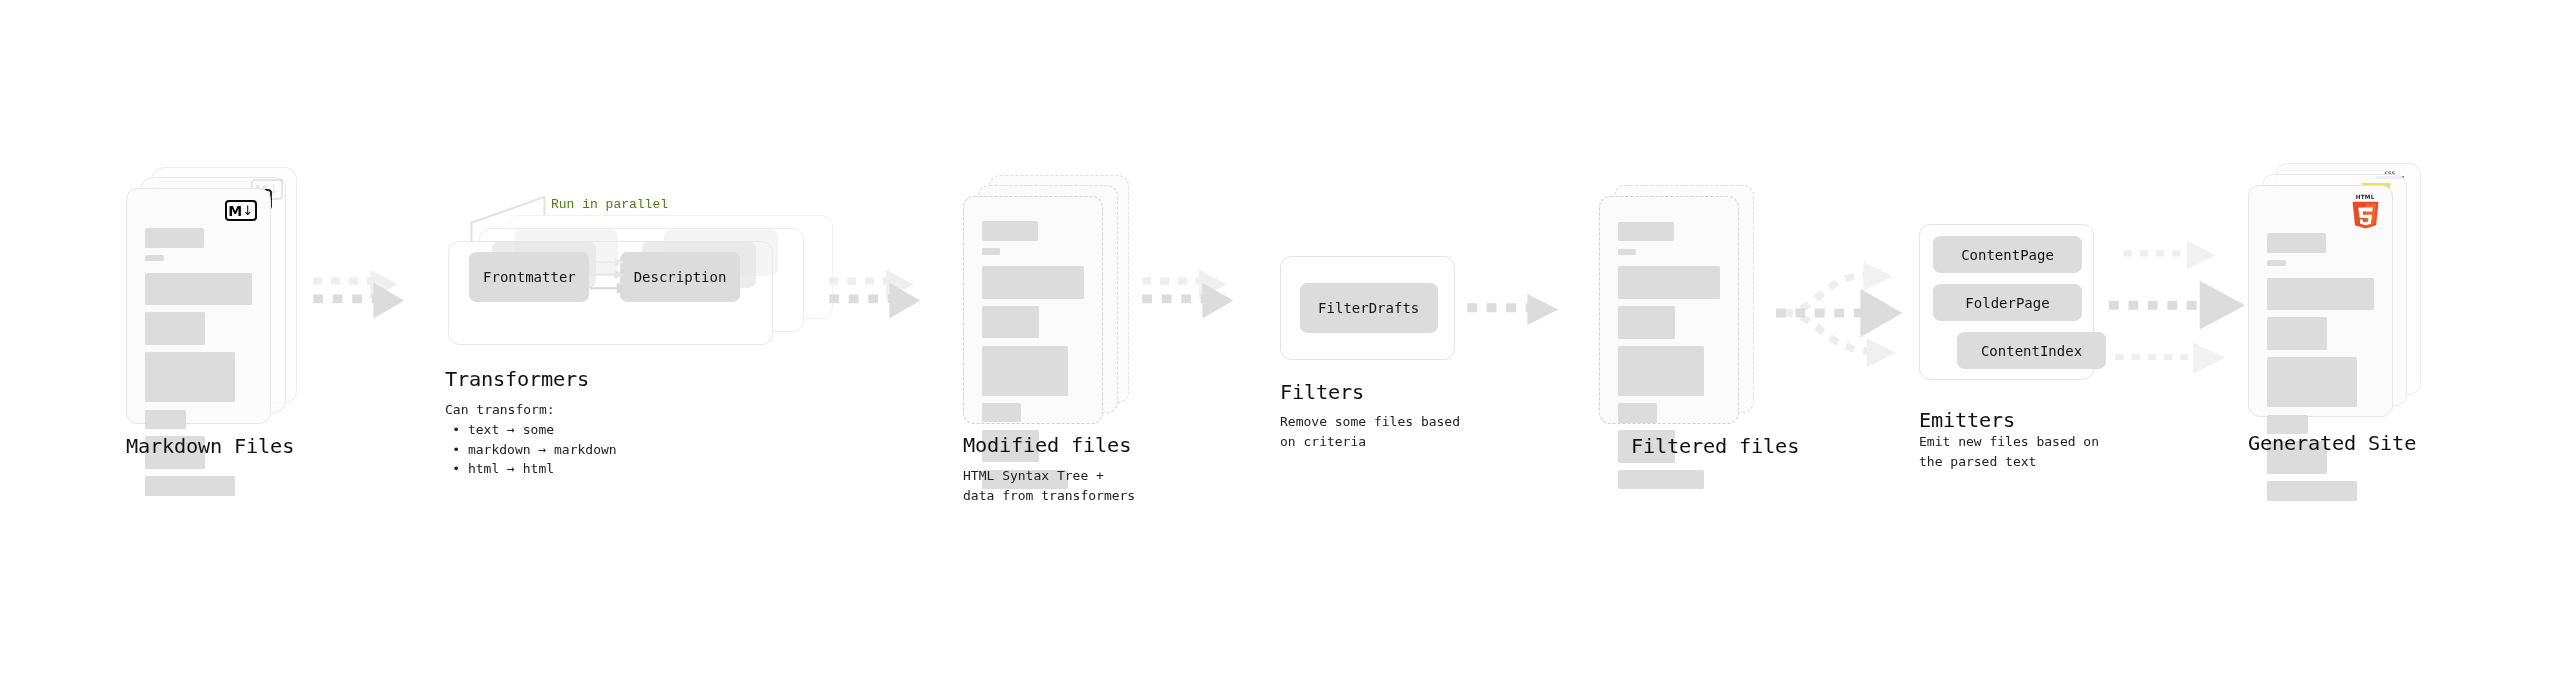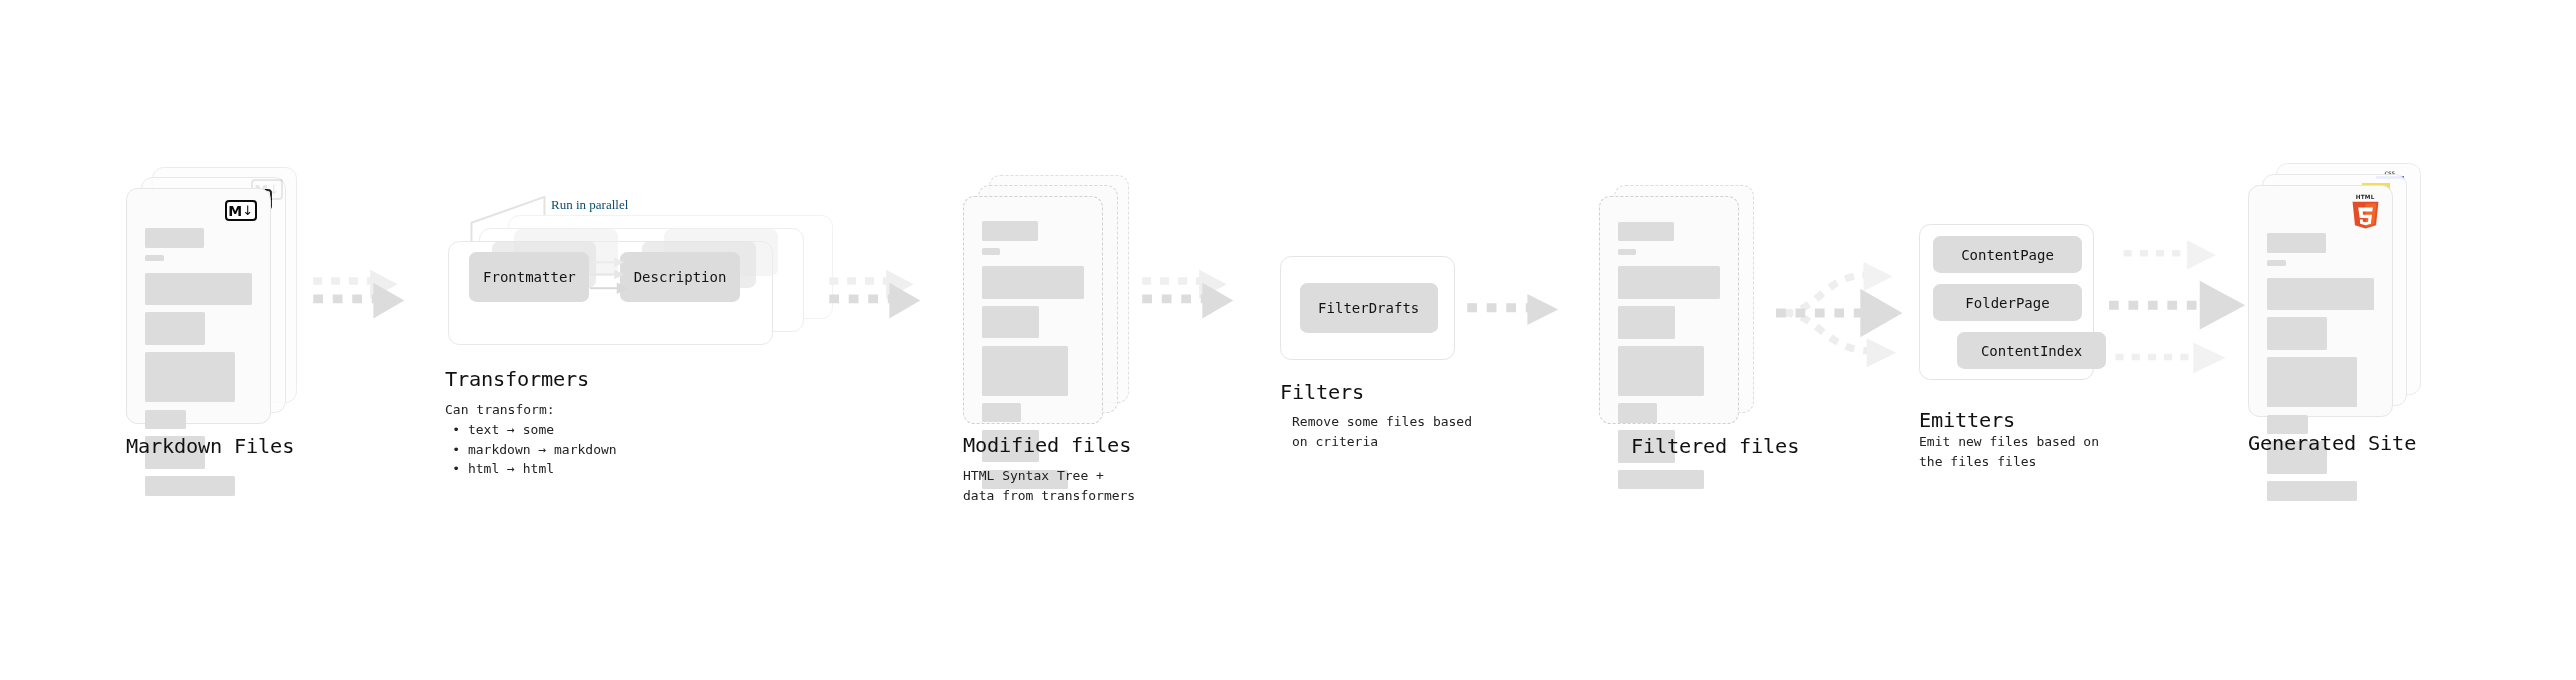--- a/index.html
+++ b/index.html
@@ -184,23 +184,23 @@
     align-items: center;
     justify-content: center;
     font-family: "DejaVu Sans Mono", "Liberation Mono", monospace;
     font-size: 14px;
     color: #141414;
     white-space: nowrap;
   }
 
   .parallel-label {
     position: absolute;
-    font-family: Liberation Serif, serif;
+    font-family: Liberation Mono, monospace;
     font-size: 13px;
-    color: #0c4a6e;
+    color: #4d7c0f;
     white-space: nowrap;
   }
 
   svg.overlay { position: absolute; top: 0; left: 0; overflow: visible; }
 </style>
 </head>
 <body>
 
 <div id="stage">
 
@@ -355,21 +355,21 @@
   </svg>
 
   <div class="node" style="left:1280px; top:256px;">
     <div class="box" style="left:0; top:0; width:175px; height:104px;">
       <div class="stackchip" style="position:absolute; left:18.7px; top:26px; width:138px; height:50px;">
         <span>FilterDrafts</span>
       </div>
     </div>
 
     <div class="title" style="position:absolute; left:0px; top:124px;">Filters</div>
-    <div style="position:absolute; left:0px; top:156px;margin-left:12px;">
+    <div style="position:absolute; left:0px; top:156px;">
       <div class="caption">Remove some files based</div>
       <div class="caption">on criteria</div>
     </div>
   </div>
 
   <svg class="overlay" width="98" height="32.5" style="left:1467px; top:294px;" viewBox="0 0 120 40">
     <g stroke="#dcdcdc" stroke-width="11" stroke-dasharray="12 12" fill="none">
       <line x1="0" y1="17" x2="82" y2="17"></line>
     </g>
     <polygon points="74,0 112,19 74,38" fill="#dcdcdc"></polygon>
@@ -418,21 +418,21 @@
         <span>FolderPage</span>
       </div>
       <div class="stackchip" style="position:absolute; left:13px; top:107px; width:149px; height:37px;margin-left:24px;">
         <span>ContentIndex</span>
       </div>
     </div>
 
     <div class="title" style="position:absolute; left:0px; top:176px;margin-top:8px;">Emitters</div>
     <div style="position:absolute; left:0px; top:208px;">
       <div class="caption">Emit new files based on</div>
-      <div class="caption">the files files</div>
+      <div class="caption">the parsed text</div>
     </div>
   </div>
 
   <svg class="overlay" width="154" height="154" style="left:2109px; top:229px;" viewBox="0 0 190 190">
     <g stroke="#efefef" stroke-width="8" stroke-dasharray="10 10" fill="none">
       <line x1="18" y1="30" x2="100" y2="30"></line>
     </g>
     <polygon points="96,14 132,32 96,50" fill="#f2f2f2"></polygon>
 
     <g stroke="#dcdcdc" stroke-width="11" stroke-dasharray="12 12" fill="none">

